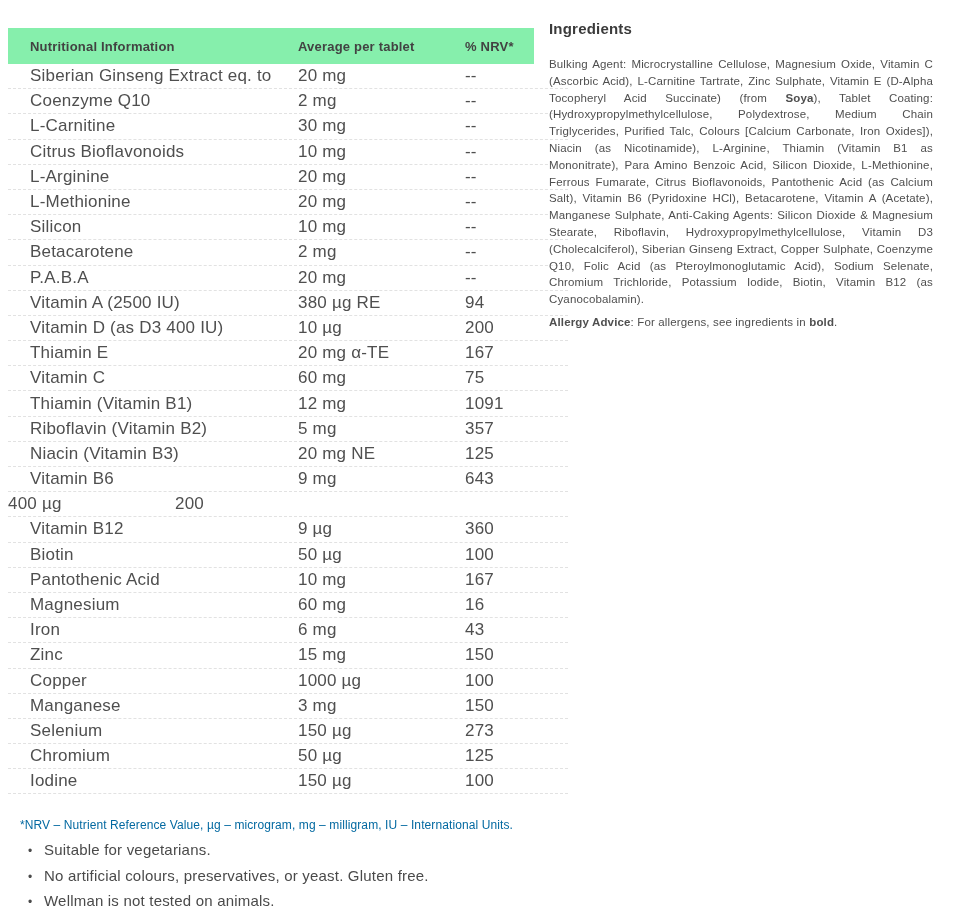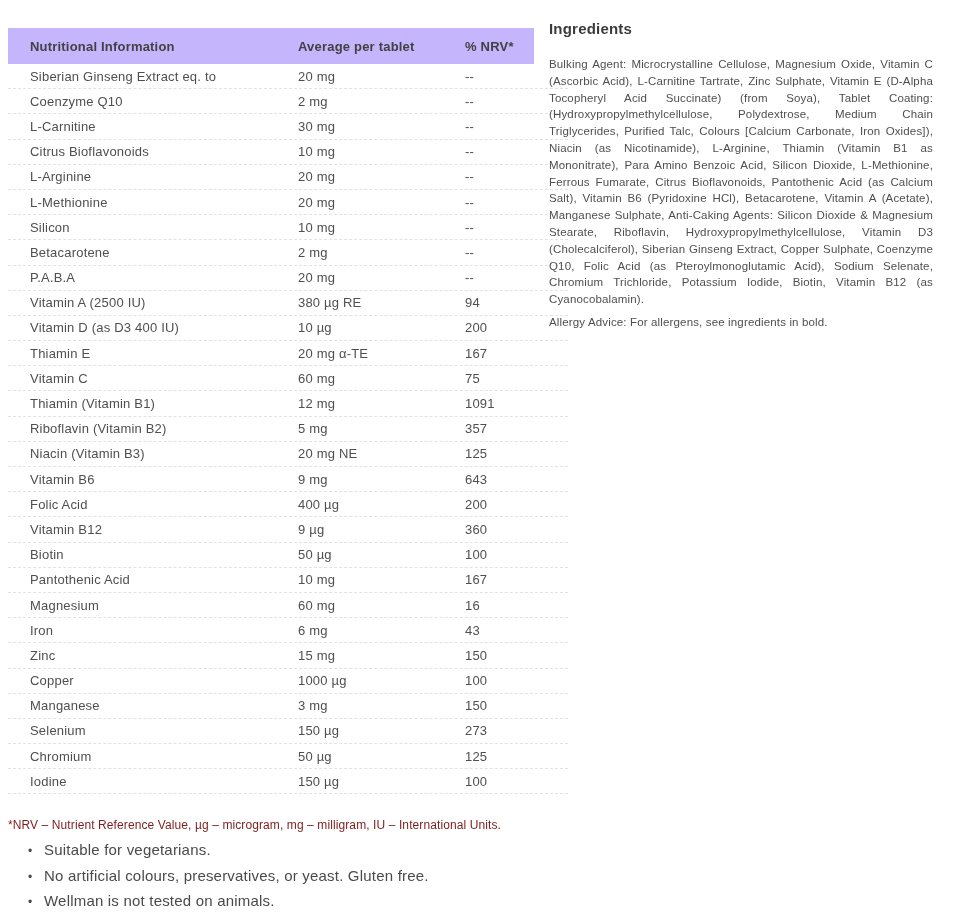--- a/index.html
+++ b/index.html
@@ -7,49 +7,49 @@
   body {
     width:960px; height:915px; position:relative; overflow:hidden;
     font-family:"Liberation Sans","DejaVu Sans",sans-serif;
     color:#4f4f4f;
   }
 
   
   .table-wrap { position:absolute; left:8px; top:28px; width:560px; }
   .thead {
     display:flex; align-items:center;
-    width:526px; height:36px; background:#c4b5fd;
+    width:526px; height:36px; background:#86efac;
     font-weight:bold; font-size:13px; color:#424242; letter-spacing:0.2px;
   }
   .trow {
     display:flex; align-items:center;
     width:560px; height:25.2px;
     border-bottom:1px dashed #e2e2e2;
-    font-size:13px; color:#4f4f4f; letter-spacing:0.2px;
+    font-size:17px; color:#4f4f4f; letter-spacing:0.2px;
   }
   .c-name { width:290px; padding-left:22px; }
   .c-amt  { width:167px; }
   .c-nrv  { flex:1; }
 
   
   .ing { position:absolute; left:549px; top:20px; width:384px; }
   .ing-title { font-size:15px; font-weight:bold; color:#3b3b3b; letter-spacing:0.2px; }
   .ing-body {
     margin-top:19px; text-align:justify;
     font-size:11.5px; line-height:16.8px; color:#4f4f4f; letter-spacing:0.15px;
   }
   .ing-allergy {
     margin-top:6px; font-size:11.5px; line-height:16.8px; color:#4f4f4f; letter-spacing:0.15px;
   }
-  .b { font-weight:normal; }
+  .b { font-weight:bold; }
 
   
   .footnote {
-    position:absolute; left:8px; top:818px;
-    font-size:12px; color:#7f1d1d; letter-spacing:0.1px;
+    position:absolute; left:20px; top:818px;
+    font-size:12px; color:#0369a1; letter-spacing:0.1px;
   }
   .bullets { position:absolute; left:8px; top:838px; width:560px; list-style:none; }
   .bullet-item {
     display:flex; align-items:baseline;
     font-size:15px; line-height:24.5px; color:#4a4a4a; letter-spacing:0.2px;
   }
   .bullet-dot { width:16px; margin-left:20px; font-size:12px; color:#4a4a4a; }
 </style>
 </head>
 <body>
@@ -157,21 +157,20 @@
     <div class="c-nrv">125</div>
   </div>
 
   <div class="trow">
     <div class="c-name">Vitamin B6</div>
     <div class="c-amt">9 mg</div>
     <div class="c-nrv">643</div>
   </div>
 
   <div class="trow">
-    <div class="c-name">Folic Acid</div>
     <div class="c-amt">400 µg</div>
     <div class="c-nrv">200</div>
   </div>
 
   <div class="trow">
     <div class="c-name">Vitamin B12</div>
     <div class="c-amt">9 µg</div>
     <div class="c-nrv">360</div>
   </div>
 

